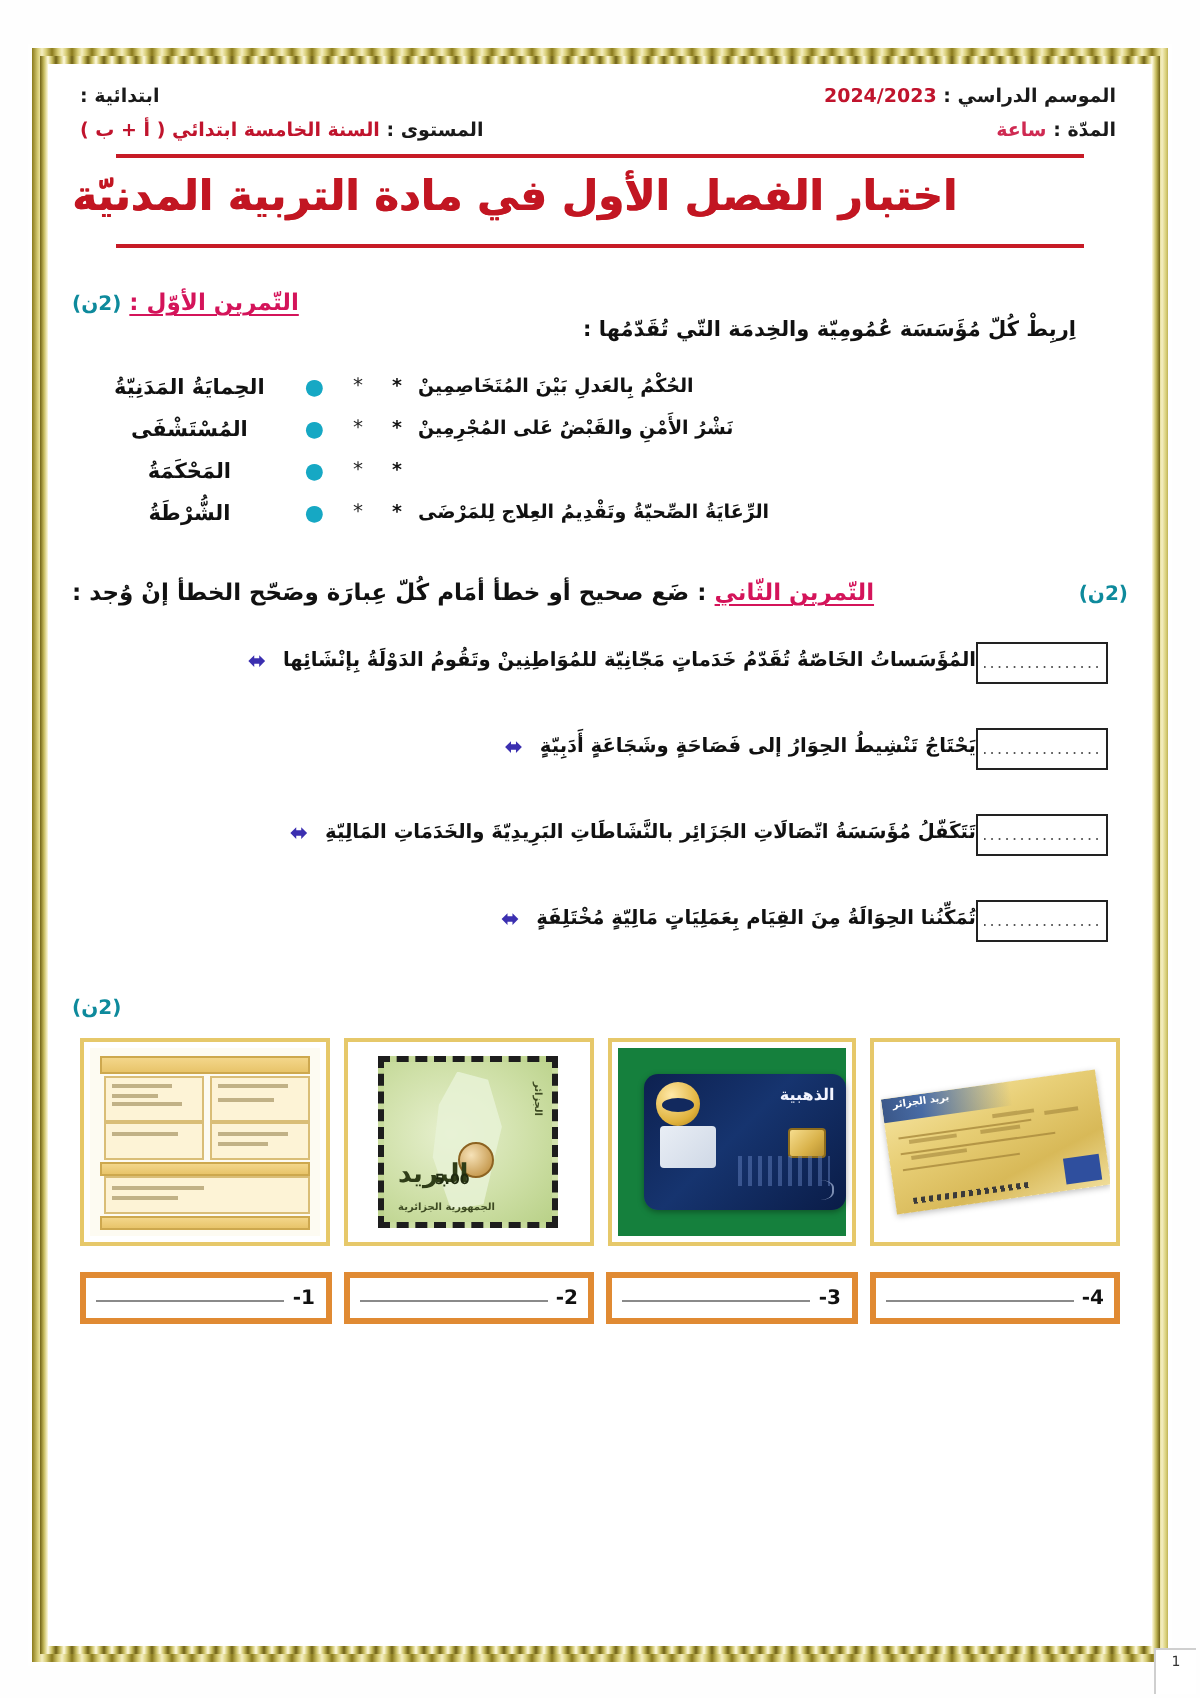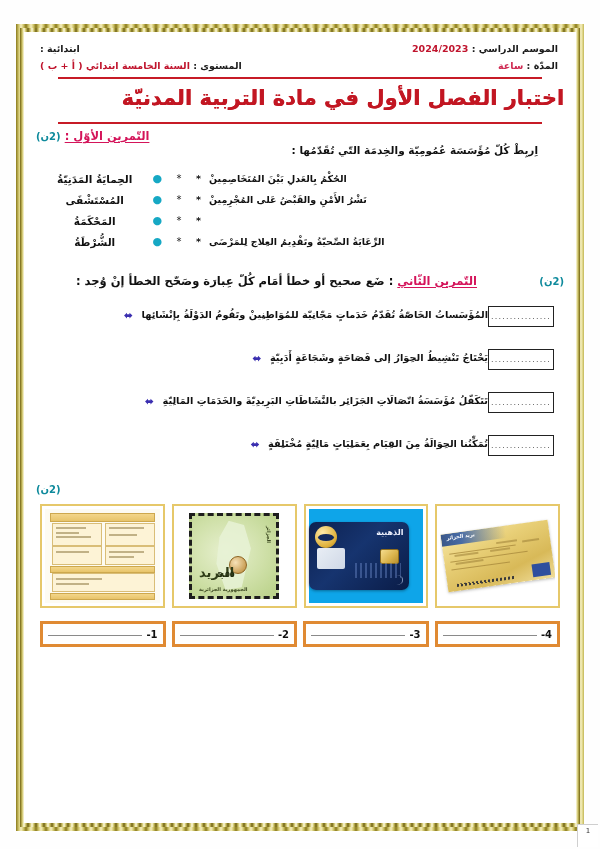--- a/index.html
+++ b/index.html
@@ -74,37 +74,37 @@
   .hdr-right { padding-left: 4px; }
   .v-red   { color: #c0142d; }
   .v-pink  { color: #cf2a52; }
 
   .title-rule {
     height: 2px;
     background: #c71b26;
     margin: 6px 22px 0 22px;
   }
   .exam-title {
-    text-align: right;
+    text-align: left;
     color: #c21622;
     font-size: 21px;
     font-weight: bold;
     letter-spacing: 0px;
     padding: 7px 0 6px 0;
     line-height: 1.15;
     text-shadow: 0.4px 0 0 #c21622;
   }
 
   
   .ex-head {
     display: flex;
     flex-direction: row-reverse;
     justify-content: space-between;
     align-items: baseline;
-    margin-top: 5px;
+    margin-top: 20px;
   }
   .ex-title-wrap {
     font-size: 11.5px;
     font-weight: bold;
     color: #111;
     white-space: nowrap;
   }
   .ex-title {
     color: #d4145a;
     text-decoration: underline;
@@ -293,22 +293,22 @@
     position: absolute; font-weight: bold; color: #2f3d17;
   }
   .stamp-price { left: 30%; bottom: 22%; font-size: 7px; color: #1f2a0f;}
   .stamp-name  { left: 8%; bottom: 20%; font-size: 13px; }
   .stamp-foot  { left: 8%; bottom: 6%; font-size: 5px; color: #3d4a22;}
   .stamp-side  { right: 5%; top: 12%; font-size: 5px; writing-mode: vertical-rl; color:#3d4a22;}
 
   
   .card-blue {
     width: 100%; height: 100%;
-    background: #0ea5e9;
-    display: flex; align-items: center; justify-content: flex-end;
+    background: #15803d;
+    display: flex; align-items: center; justify-content: flex-start;
   }
   .cb-body {
     width: 88%; height: 72%;
     border-radius: 7px;
     background: linear-gradient(135deg,#0d2150 0%, #16346f 45%, #0a1c47 100%);
     position: relative;
     box-shadow: 0 1px 3px rgba(0,0,0,.35);
     overflow: hidden;
   }
   .cb-logo {
@@ -519,21 +519,21 @@
               <span>*</span>
             </div>
             <div class="m-star">*</div>
             <div class="m-right">
               <span class="m-bullet">●</span>
               <span class="m-label">الشُّرْطَةُ</span>
             </div>
           </div>
         </div>
 
-        <div class="ex-head" style="margin-top:22px;margin-left:40px;">
+        <div class="ex-head" style="margin-top:22px;">
           <span class="ex-title-wrap">
             <span class="ex-title">التّمرين الثّاني</span>
             <span>: ضَع صحيح أو خطأ أمَام كُلّ عِبارَة وصَحّح الخطأ إنْ وُجد  :</span>
           </span>
           <span class="ex-points">(2ن)</span>
         </div>
 
         <div class="stmts">
           <div class="stmt-row">
             <div class="stmt-box">................</div>

